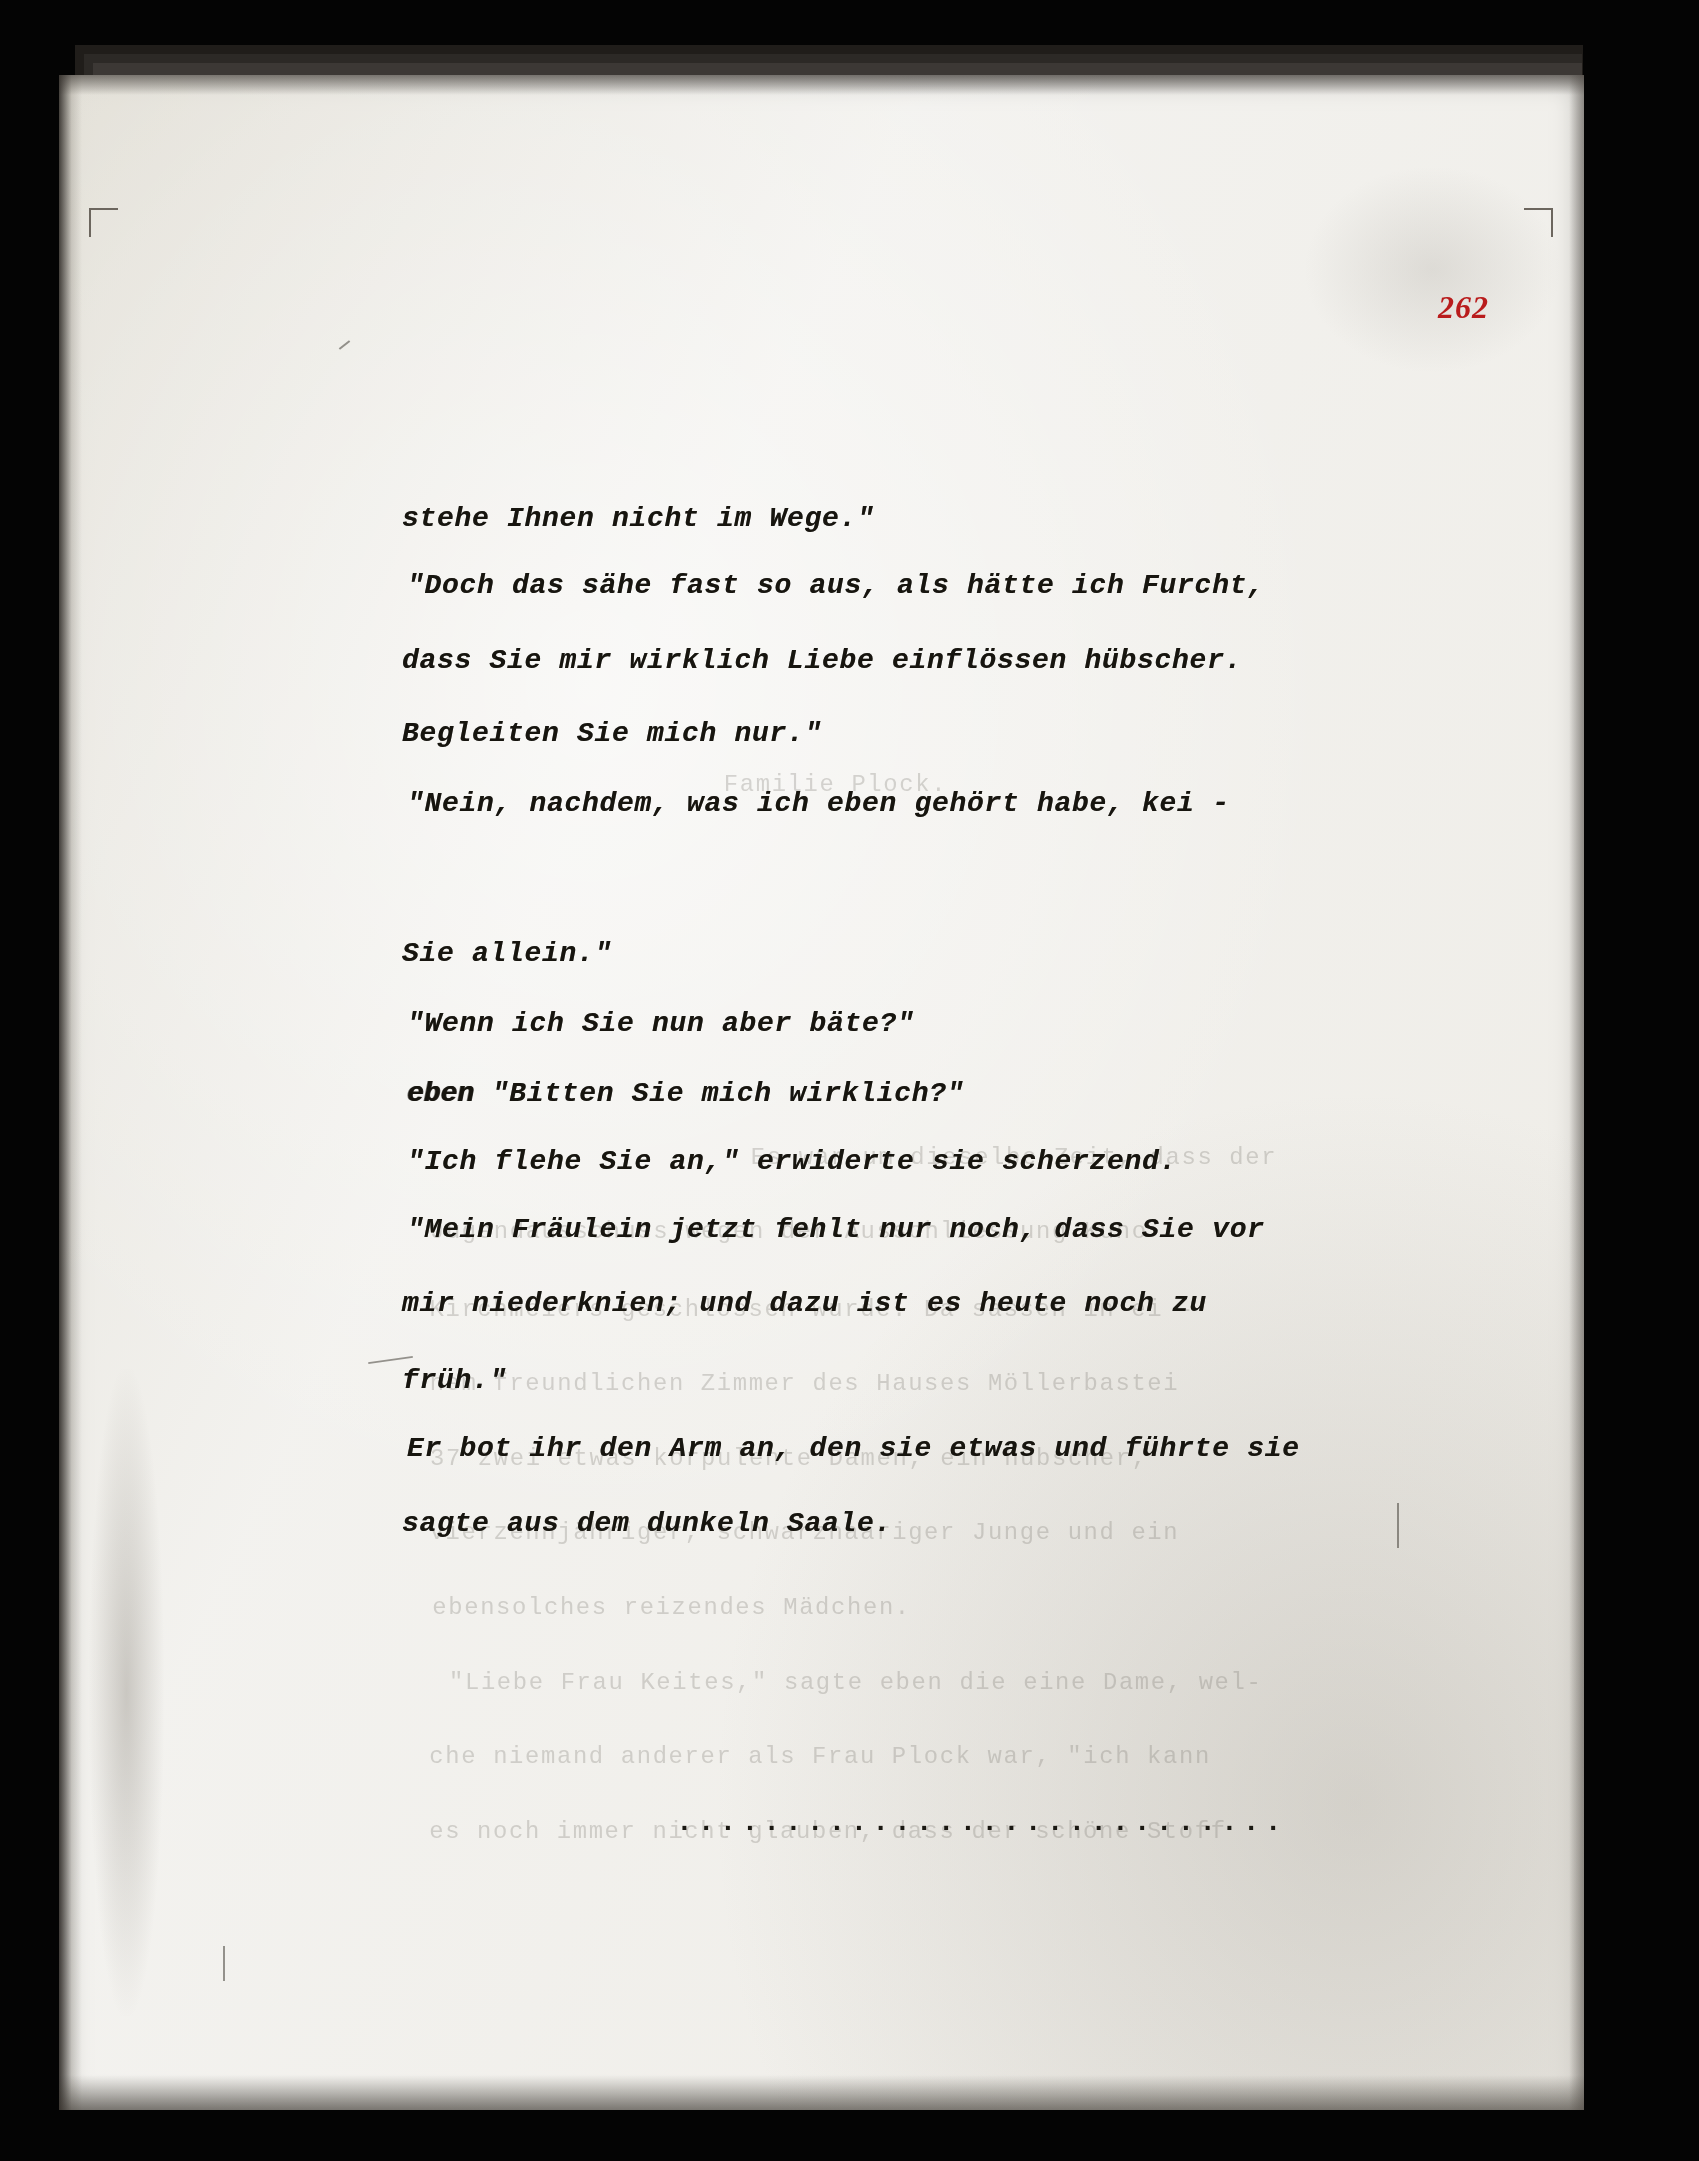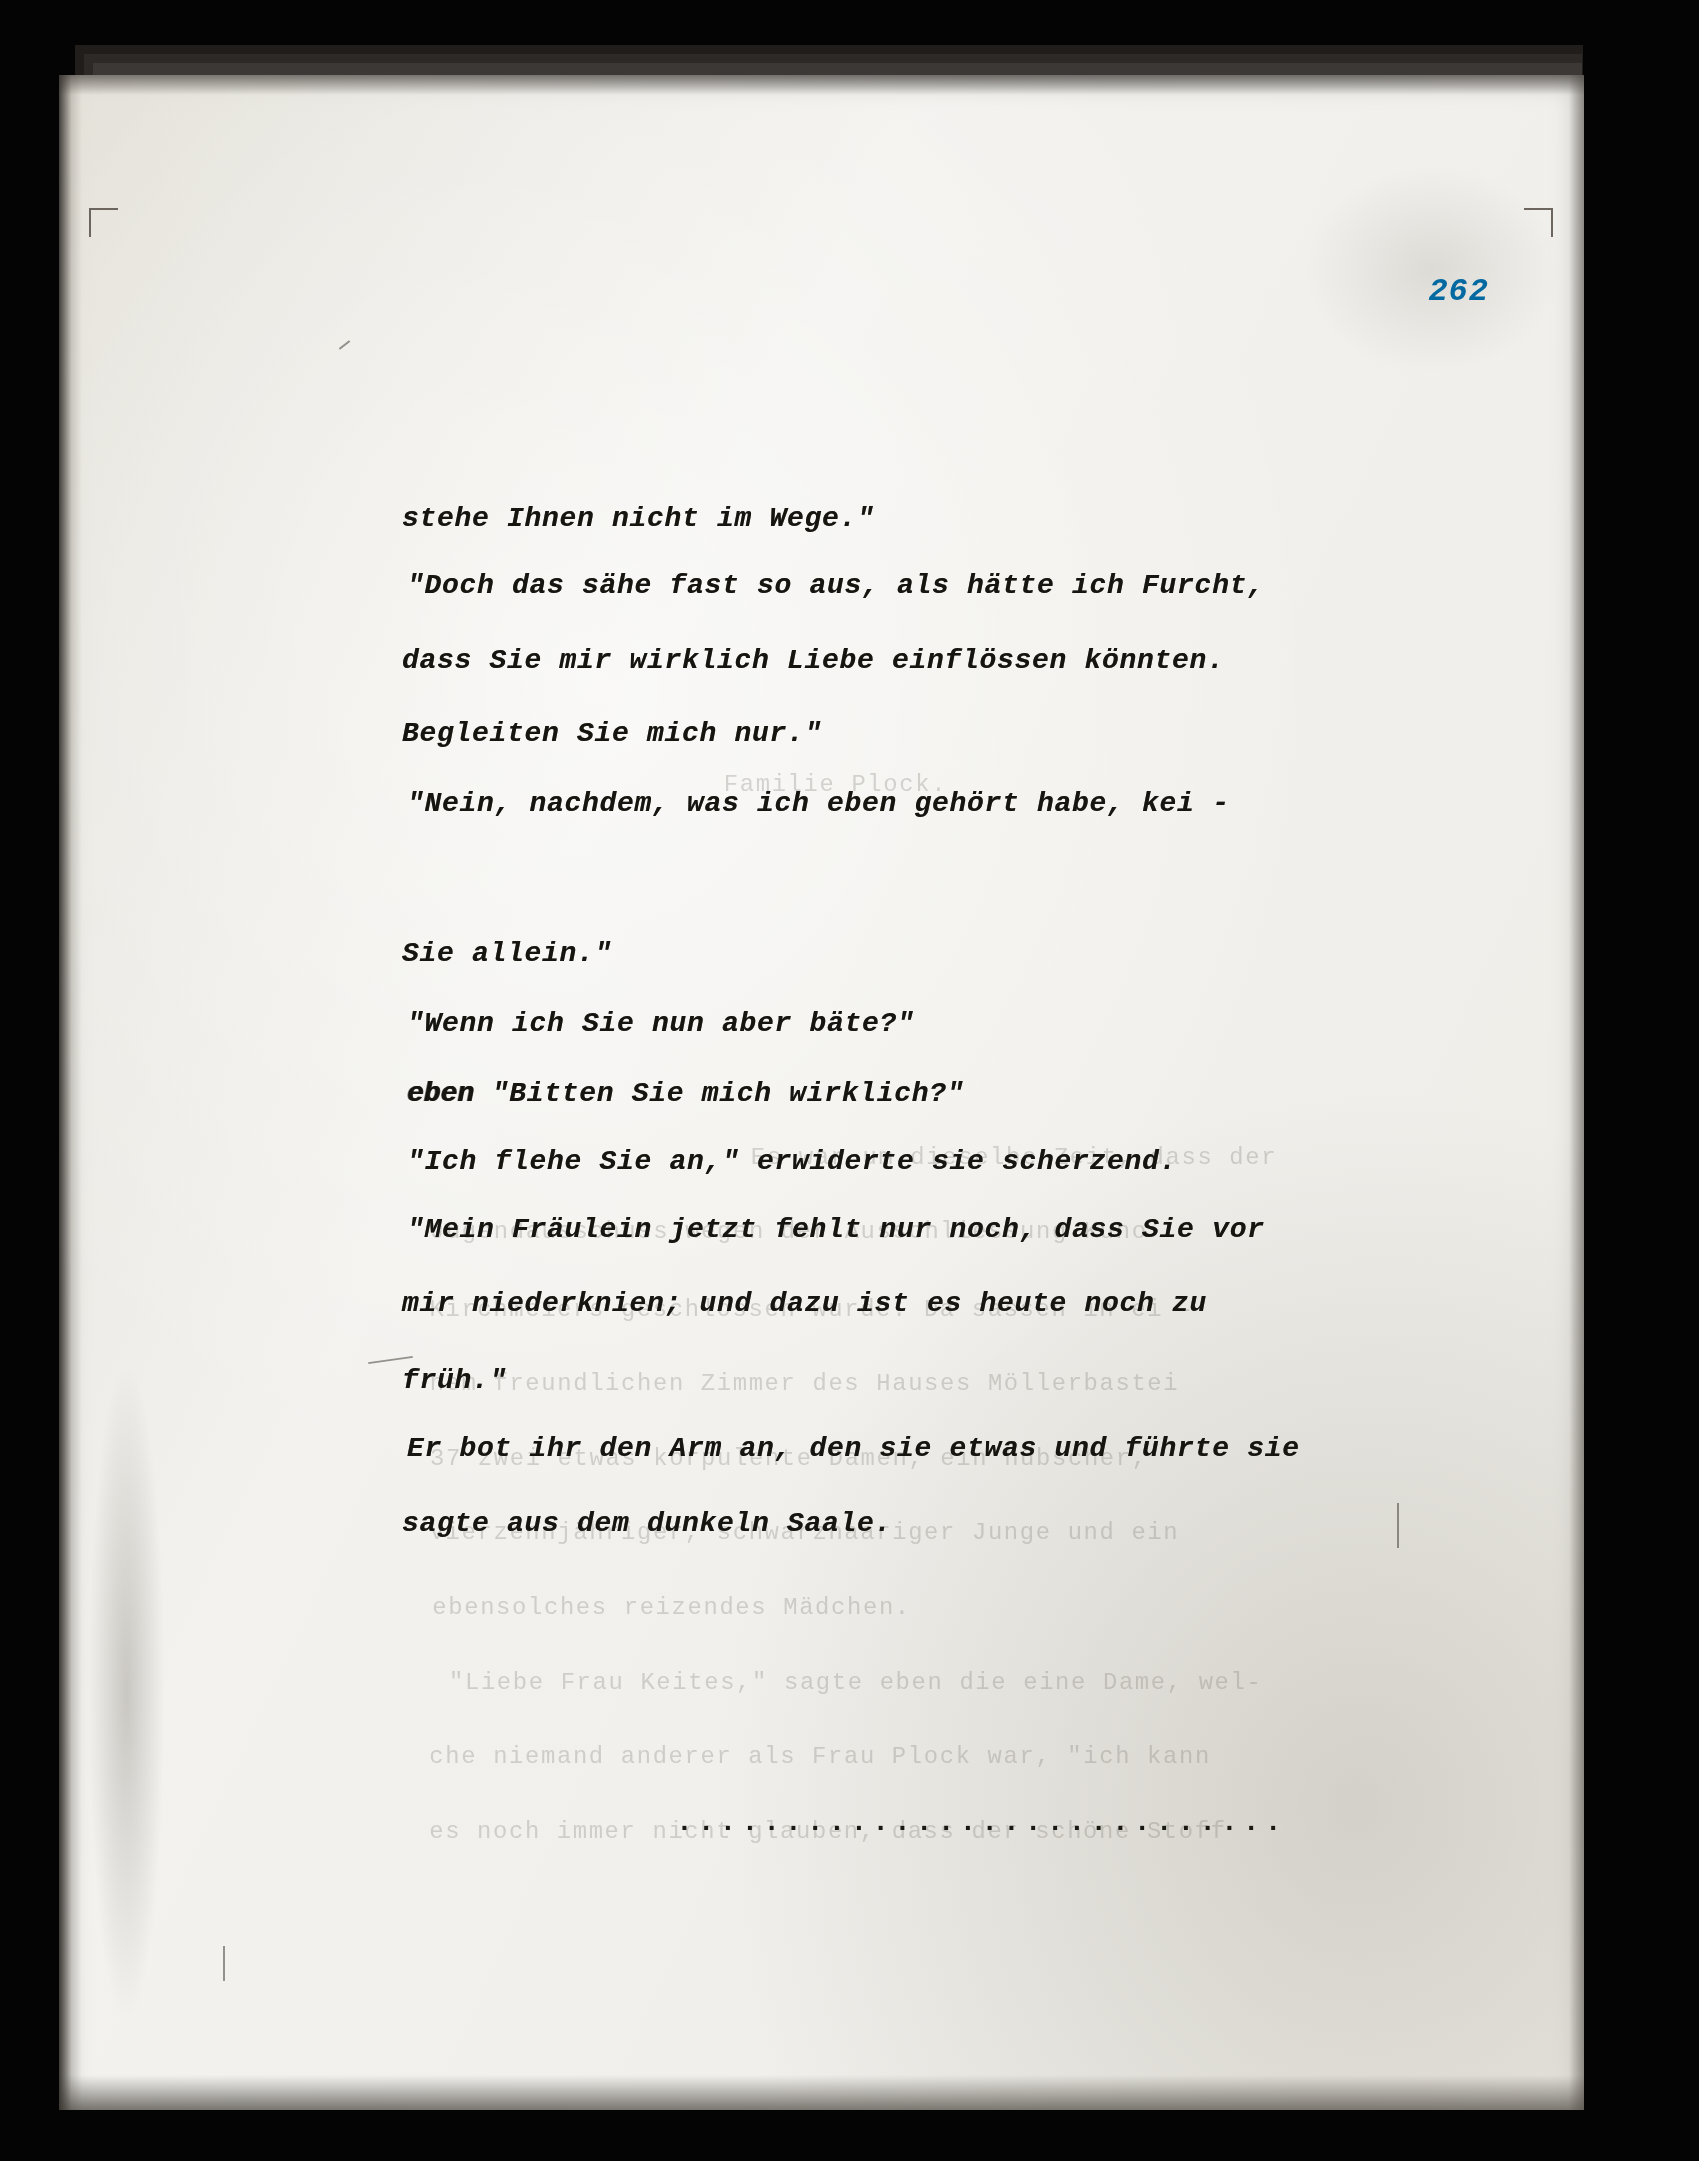--- a/index.html
+++ b/index.html
@@ -127,26 +127,26 @@
     font-family: "Liberation Mono","DejaVu Sans Mono",monospace;
     font-style: italic;
     font-weight: 700;
     font-size: 28px;
     letter-spacing: 0.7px;
     text-shadow: 0 0 0.6px rgba(20,18,14,.55);
   }
   #page-number {
     position: absolute;
     right: 95px;
-    top: 198px;
-    font-family: Liberation Mono, monospace;
+    top: 214px;
+    font-family: Liberation Serif, serif;
     font-style: italic;
     font-weight: 700;
     font-size: 32px;
-    color: #0369a1;
+    color: #b91c1c;
     letter-spacing: 1px;
   }
   .strikeover {
     letter-spacing: 0px;
     text-shadow: 0.7px 0 0 rgba(20,18,14,.85), -0.7px 0 0 rgba(20,18,14,.6);
   }
   .dotrule {
     position: absolute;
     color: #1a1812;
     font-family: "Liberation Mono","DejaVu Sans Mono",monospace;
@@ -199,21 +199,21 @@
         <div class="ghost faint" style="left: 378px; top: 1520px;">ebensolches reizendes Mädchen.</div>
         <div class="ghost faint" style="left: 398px; top: 1595px;">"Liebe Frau Keites," sagte eben die eine Dame, wel-</div>
         <div class="ghost faint" style="left: 378px; top: 1669px;">che niemand anderer als Frau Plock war, "ich kann</div>
         <div class="ghost faint" style="left: 378px; top: 1744px;">es noch immer nicht glauben, dass der schöne Stoff</div>
       </div>
 
     <div id="typed">
       <div id="page-number">262</div>
     <div class="tline" style="left: 343px; top: 428px;">stehe Ihnen nicht im Wege."</div>
         <div class="tline" style="left: 348px; top: 495px;">"Doch das sähe fast so aus, als hätte ich Furcht,</div>
-        <div class="tline" style="left: 343px; top: 570px;">dass Sie mir wirklich Liebe einflössen könnten.</div>
+        <div class="tline" style="left: 343px; top: 570px;">dass Sie mir wirklich Liebe einflössen hübscher.</div>
         <div class="tline" style="left: 343px; top: 643px;">Begleiten Sie mich nur."</div>
         <div class="tline" style="left: 348px; top: 713px;">"Nein, nachdem, was ich eben gehört habe, kei -</div>
         <div class="tline" style="left: 343px; top: 863px;">Sie allein."</div>
         <div class="tline" style="left: 348px; top: 933px;">"Wenn ich Sie nun aber bäte?"</div>
         <div class="tline" style="left: 348px; top: 1071px;">"Ich flehe Sie an," erwiderte sie scherzend.</div>
         <div class="tline" style="left: 348px; top: 1139px;">"Mein Fräulein jetzt fehlt nur noch, dass Sie vor</div>
         <div class="tline" style="left: 343px; top: 1213px;">mir niederknien; und dazu ist es heute noch zu</div>
         <div class="tline" style="left: 343px; top: 1290px;">früh."</div>
         <div class="tline" style="left: 348px; top: 1358px;">Er bot ihr den Arm an, den sie etwas und führte sie</div>
         <div class="tline" style="left: 343px; top: 1433px;">sagte aus dem dunkeln Saale.</div>

